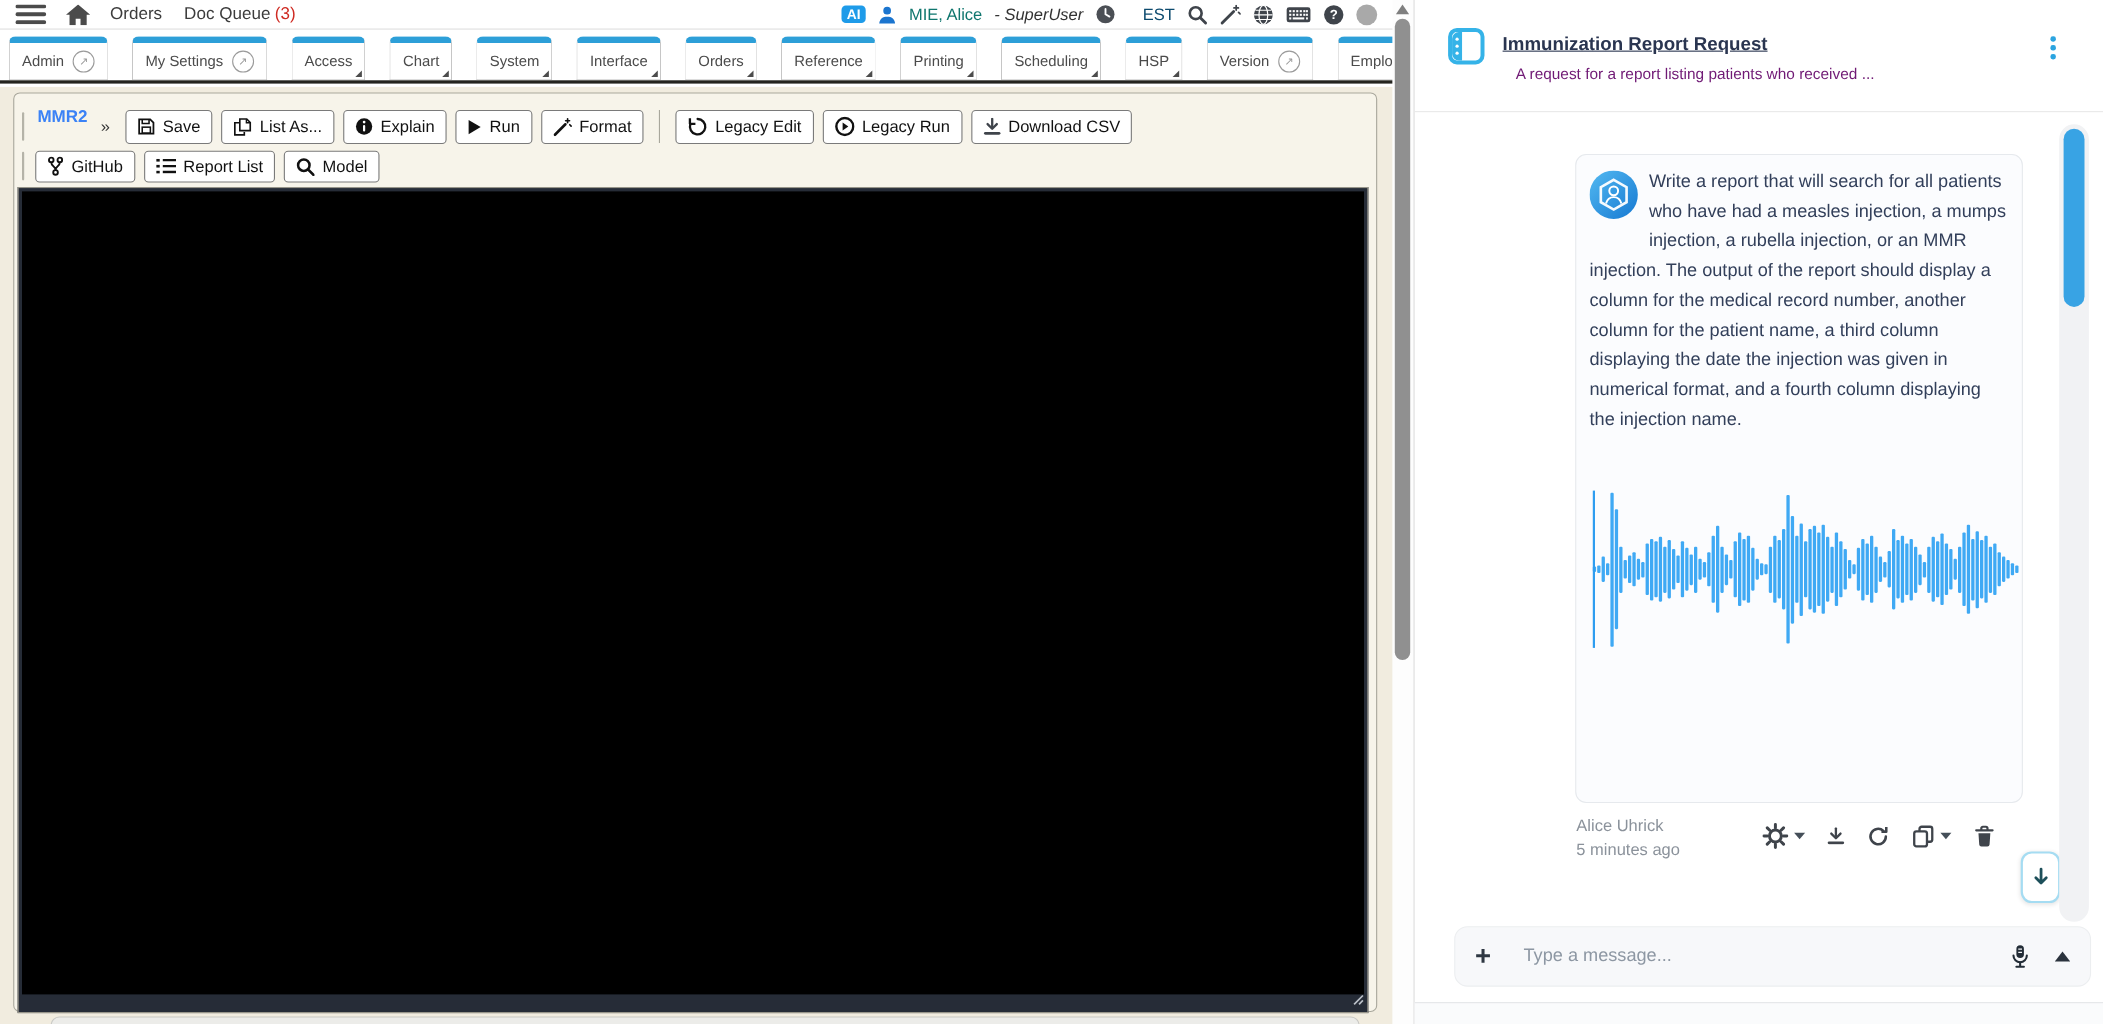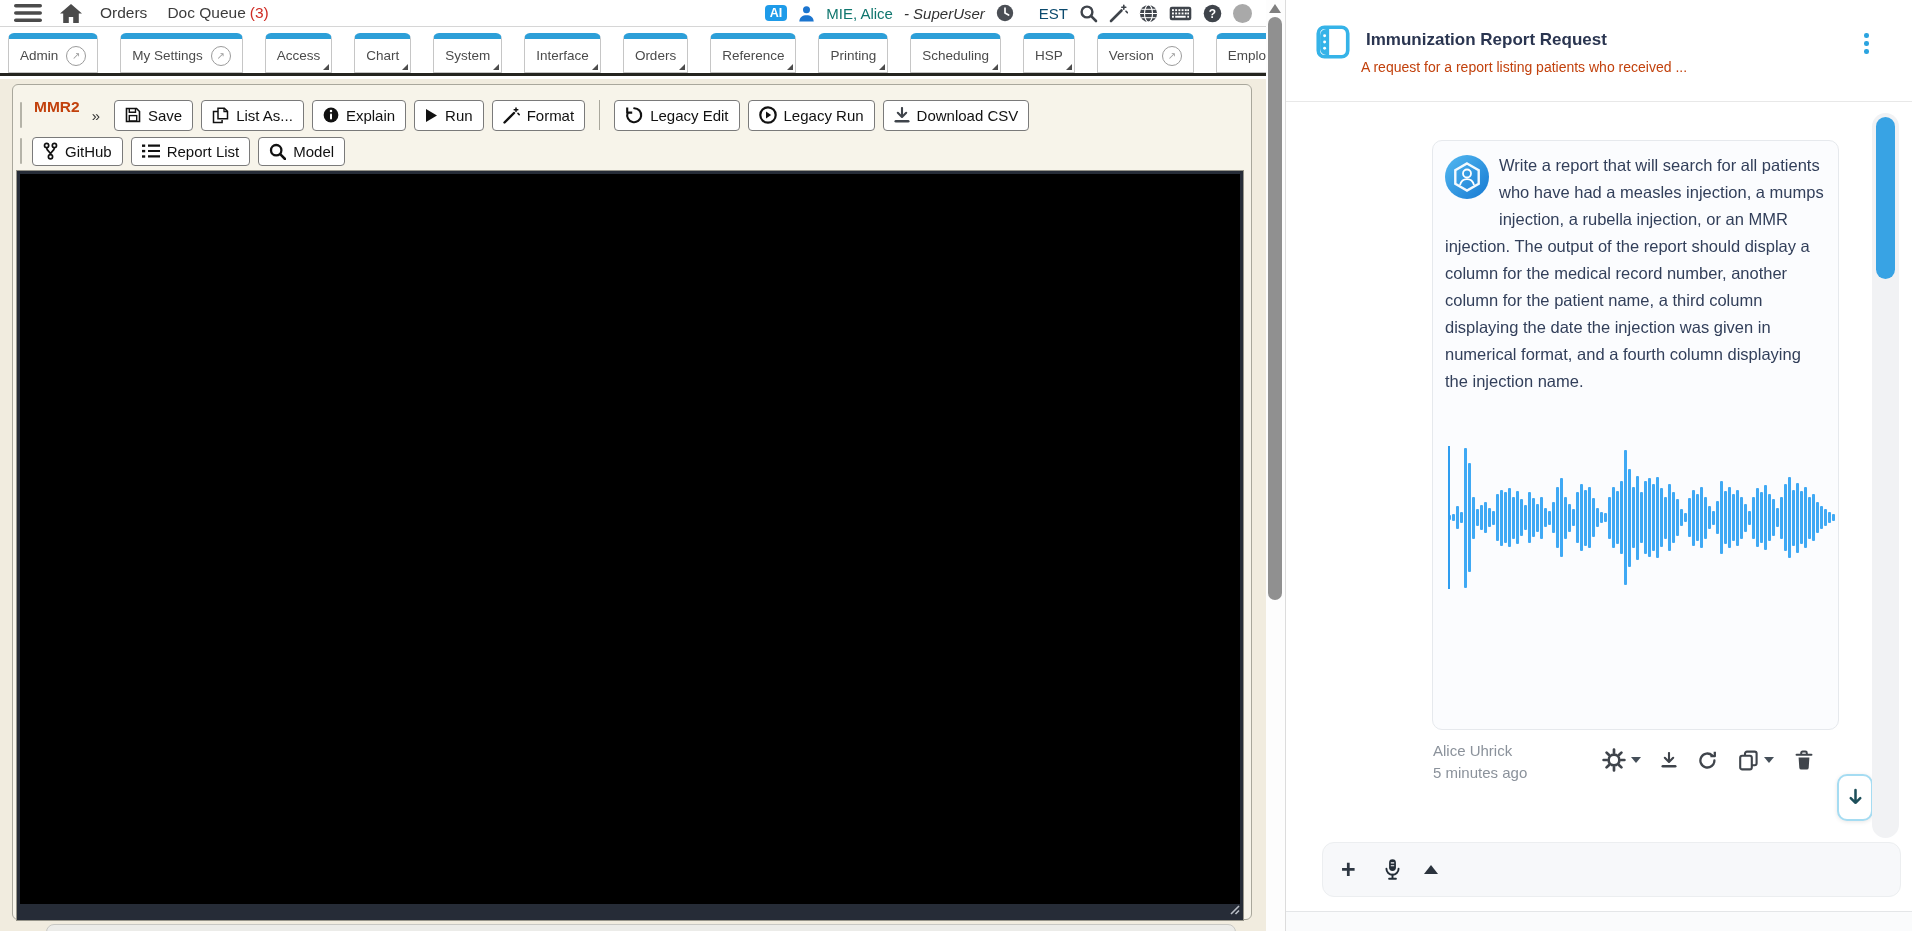--- a/index.html
+++ b/index.html
@@ -32,21 +32,21 @@
   .tab .fold{position:absolute;right:2px;bottom:2px;width:0;height:0;
              border-bottom:6px solid #4c4c4c;border-left:6px solid transparent;}
 
   .content-bg{position:absolute;left:0;top:79px;width:1266px;height:852px;background:#f1ecdf;}
   .main-card{position:absolute;left:12px;top:84px;width:1240px;height:836px;background:#f7f4ea;
              border:1px solid #a9a79c;border-radius:6px;box-sizing:border-box;}
   .toolbar-row{position:absolute;display:flex;align-items:center;gap:8px;}
   #toolbar-row1{left:20px;top:99px;height:32px;}
   #toolbar-row2{left:20px;top:136px;height:30px;align-items:center;}
   .tb-handle{width:2px;height:26px;background:#b5b3a8;border-radius:1px;margin-right:2px;}
-  .report-label{font-weight:bold;font-size:15.5px;color:#c2410c;margin:0 4px 16px 2px;text-align:right;}
+  .report-label{font-weight:bold;font-size:15.5px;color:#3b82f6;margin:0 4px 16px 2px;text-align:right;}
   .report-exp{font-size:15px;color:#333;margin-right:6px;cursor:pointer;}
   .btn{display:inline-flex;align-items:center;gap:7px;background:#fff;border:1px solid #7a7a7a;
        border-radius:4px;height:31px;padding:0 10px;font-size:15px;color:#111;
        box-sizing:border-box;cursor:pointer;white-space:nowrap;}
   #toolbar-row2 .btn{height:29px;}
   .tb-divider{width:1px;height:30px;background:#a9a79c;margin:0 6px;}
 
   .editor-wrap{position:absolute;left:16px;top:170px;width:1228px;height:751px;background:#262c37;
                border:1px solid #97958a;box-sizing:border-box;}
   .editor-canvas{position:absolute;left:3px;top:3px;right:3px;bottom:16px;background:#000;}
@@ -58,24 +58,24 @@
   .lsb-arrow{position:absolute;left:3px;top:4px;width:0;height:0;border-left:6.5px solid transparent;
              border-right:6.5px solid transparent;border-bottom:9px solid #7f7f7f;cursor:pointer;}
   .lsb-thumb{position:absolute;left:2px;top:17px;width:14px;height:583px;background:#909090;
              border-radius:7px;cursor:pointer;}
 
   
   .right-panel{position:absolute;left:1285px;top:0;width:627px;height:931px;background:#fff;
                border-left:1px solid #dcdcdc;box-sizing:border-box;}
   .chat-header{position:absolute;left:0;top:0;width:627px;height:101px;border-bottom:1px solid #e8e8e8;}
   .panel-icon{position:absolute;left:30px;top:25px;cursor:pointer;}
-  .chat-title{position:absolute;left:80px;top:30px;font-size:17px;font-weight:bold;color:#2a3550;}
+  .chat-title{position:absolute;left:80px;top:30px;font-size:17px;font-weight:bold;color:#2a3550;text-decoration:underline;}
   .menu-dots{position:absolute;left:578px;top:33px;display:flex;flex-direction:column;gap:3.5px;cursor:pointer;}
   .menu-dots i{width:4.5px;height:4.5px;border-radius:50%;background:#2ba4e0;}
-  .chat-subtitle{position:absolute;left:75px;top:59px;font-size:14px;color:#c2410c;}
+  .chat-subtitle{position:absolute;left:92px;top:59px;font-size:14px;color:#701a75;}
 
   .msg-card{position:absolute;left:146px;top:140px;width:407px;height:590px;background:#fbfcfe;
             border:1px solid #e6e9ed;border-radius:10px;box-sizing:border-box;}
   .msg-body{padding:11px 12px;font-size:16.5px;line-height:27px;color:#323f5a;}
   .avatar{float:left;width:44px;height:44px;margin:3px 10px 12px 0;}
   .waveform{position:absolute;left:15px;top:305px;width:378px;height:143px;display:flex;
             align-items:center;cursor:pointer;}
   .wf-bar{flex:none;width:3px;margin-right:1px;border-radius:1px;}
   .wf-cursor{position:absolute;left:0;top:0;width:2px;height:100%;}
   .player{position:absolute;left:17px;top:492px;width:373px;height:53px;background:#f0f2f4;
@@ -605,20 +605,21 @@
     <svg width="17" height="19" viewBox="0 0 16 18">
         <path d="M8 2v12M3.5 9.5 8 14l4.5-4.5" stroke="#1d4f5a" stroke-width="2.4" fill="none" stroke-linecap="round" stroke-linejoin="round"></path>
       </svg>
   </div>
   <div class="chat-scrollbar-track">
     <span class="chat-scrollbar-thumb" id="chat-thumb" style="background: rgb(56, 163, 228);"></span>
   </div>
 
   <div class="composer">
     <span class="plus">+</span>
+    <input type="text" placeholder="Type a message..." style="">
     <span class="mic">
       <svg width="19" height="23" viewBox="0 0 20 24">
           <rect x="6.4" y="1.2" width="7.2" height="12.4" rx="3.6" fill="currentColor"></rect>
           <g stroke="#f7f8fa" stroke-width="1.2">
             <path d="M8.2 5h3.6M8.2 8h3.6"></path>
           </g>
           <path d="M3.6 11.2a6.4 6.4 0 0 0 12.8 0" stroke="currentColor" stroke-width="2" fill="none" stroke-linecap="round"></path>
           <path d="M10 17.6V21" stroke="currentColor" stroke-width="2" stroke-linecap="round"></path>
           <path d="M6.4 21.8h7.2" stroke="currentColor" stroke-width="2" stroke-linecap="round"></path>
         </svg>

